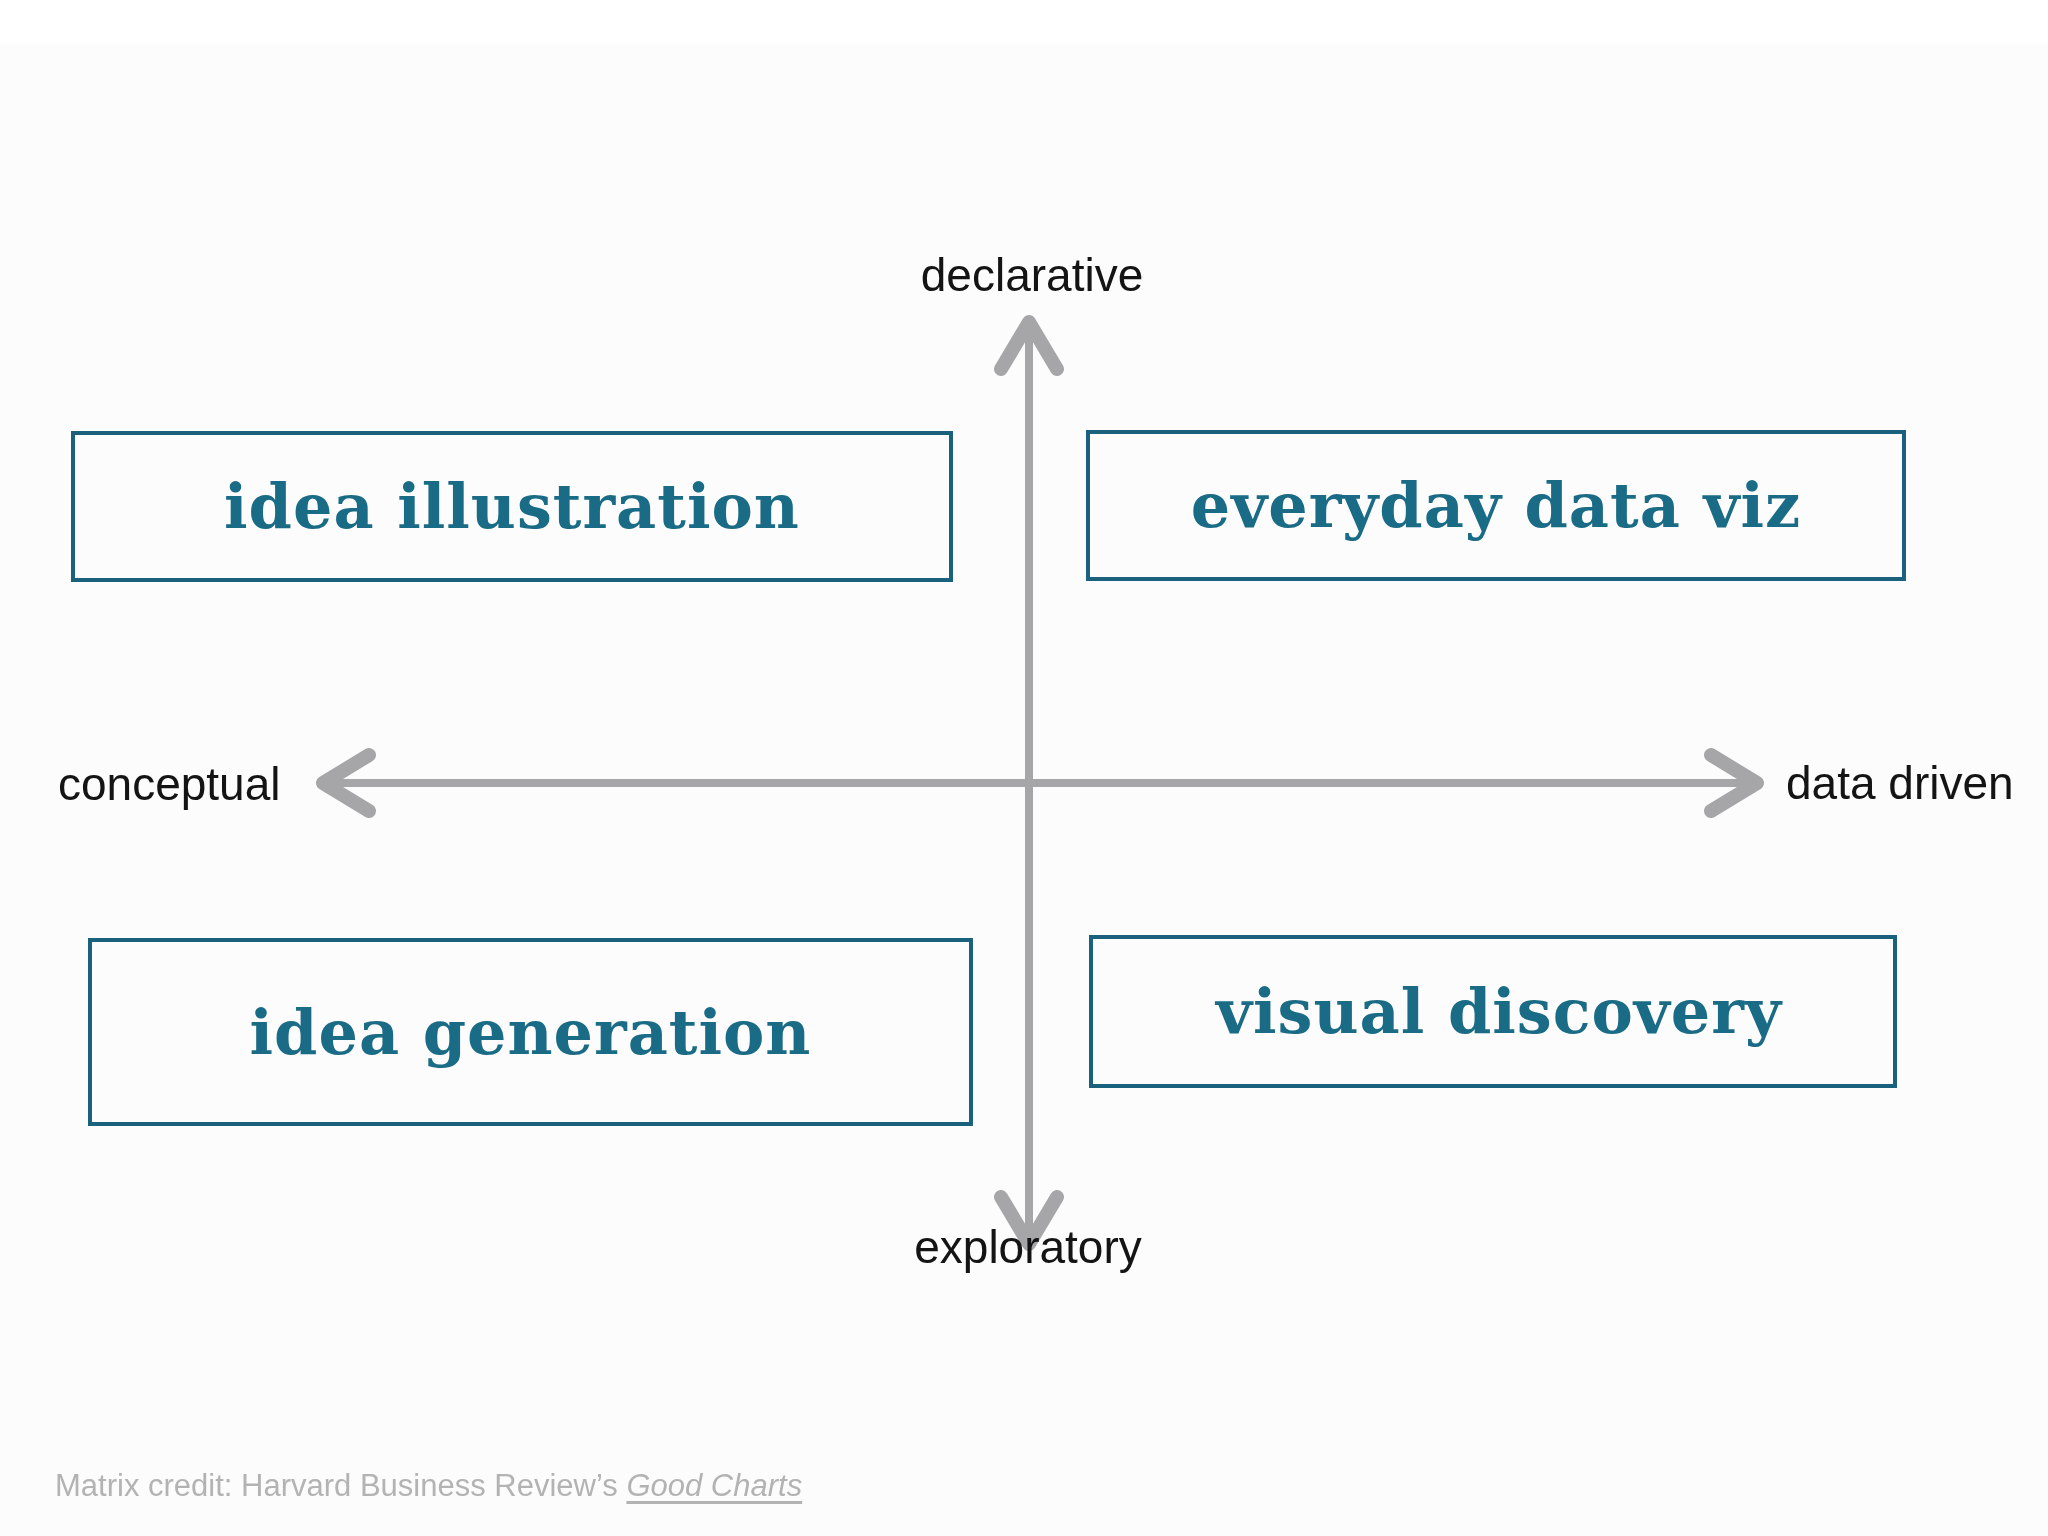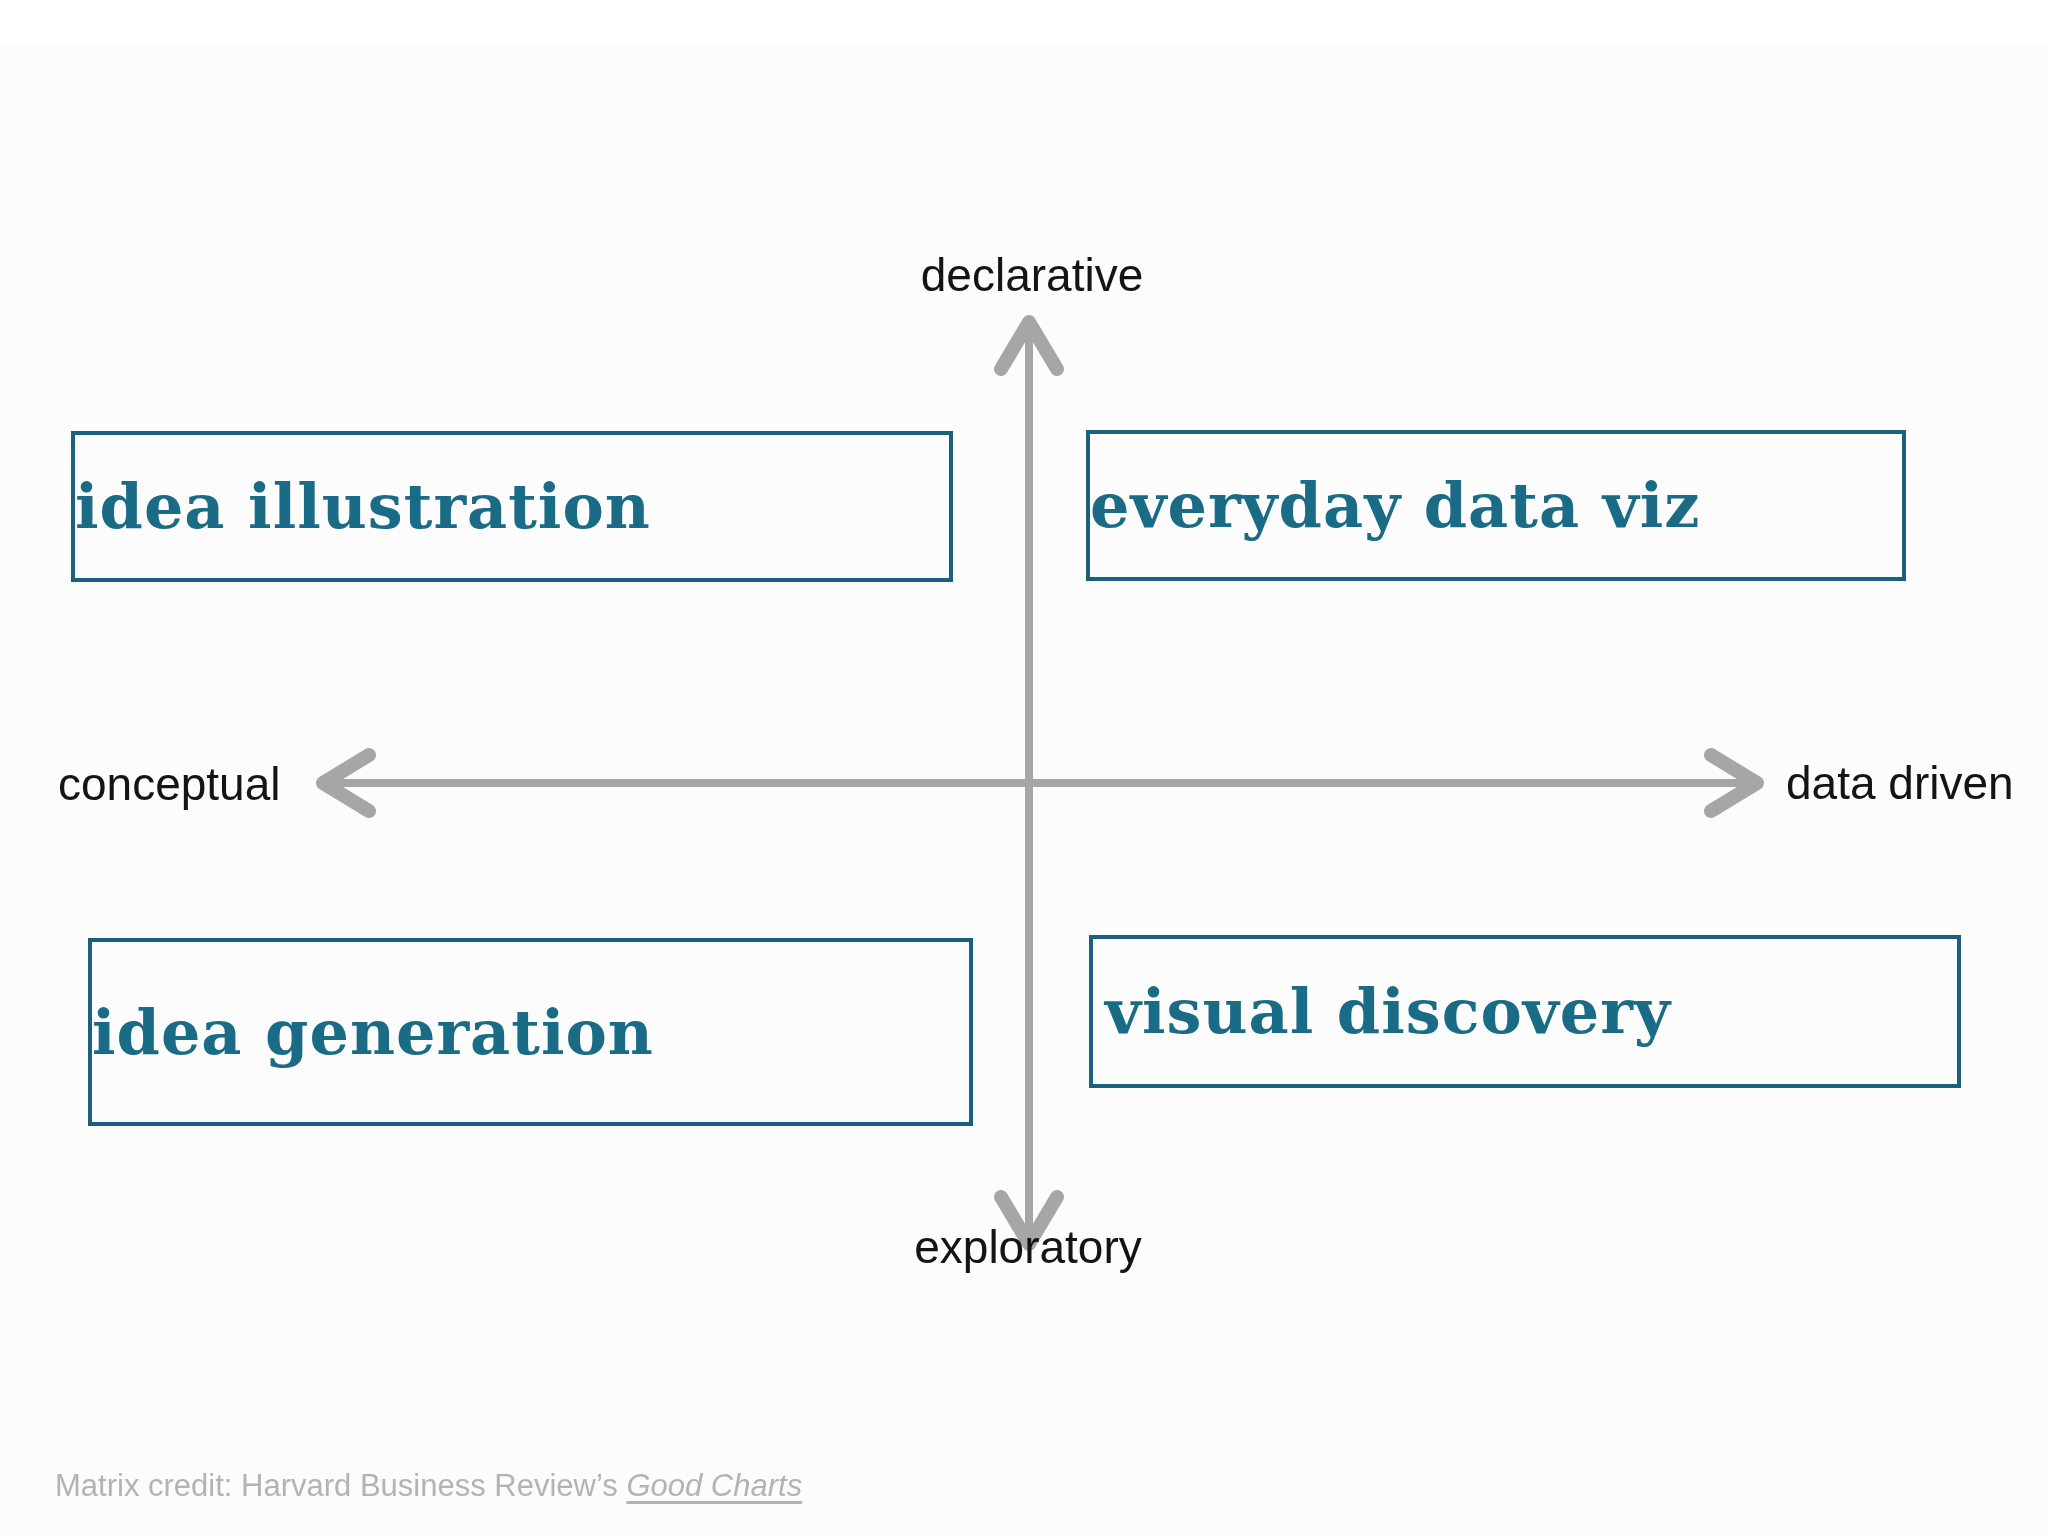--- a/index.html
+++ b/index.html
@@ -35,35 +35,35 @@
   .axis-label.bottom { left: 1028px; top: 1178px; transform: translateX(-50%); }
   .axis-label.left   { left: 58px;   top: 715px; }
   .axis-label.right  { left: 1786px; top: 714px; }
 
   .quad {
     position: absolute;
     border: 4px solid #19617c;
     background: transparent;
     display: flex;
     align-items: center;
-    justify-content: flex-start;
+    justify-content: center;
     box-sizing: border-box;
   }
   .quad span {
     font-family: "DejaVu Serif", serif;
     font-weight: bold;
     color: #1a6b85;
     font-size: 62px;
     letter-spacing: 1px;
     white-space: nowrap;
   }
   .quad.tl { left: 71px;   top: 387px; width: 882px; height: 151px; }
   .quad.tr { left: 1086px; top: 386px; width: 820px; height: 151px; }
   .quad.bl { left: 88px;   top: 894px; width: 885px; height: 188px; }
-  .quad.br { left: 1089px; top: 891px; width: 872px; height: 153px; padding-left: 12px; }
+  .quad.br { left: 1089px; top: 891px; width: 808px; height: 153px; padding-left: 12px; }
 
   .credit {
     position: absolute;
     left: 55px;
     top: 1424px;
     font-size: 31px;
     color: #b3b3b3;
     letter-spacing: 0px;
     white-space: nowrap;
     text-align: center;

